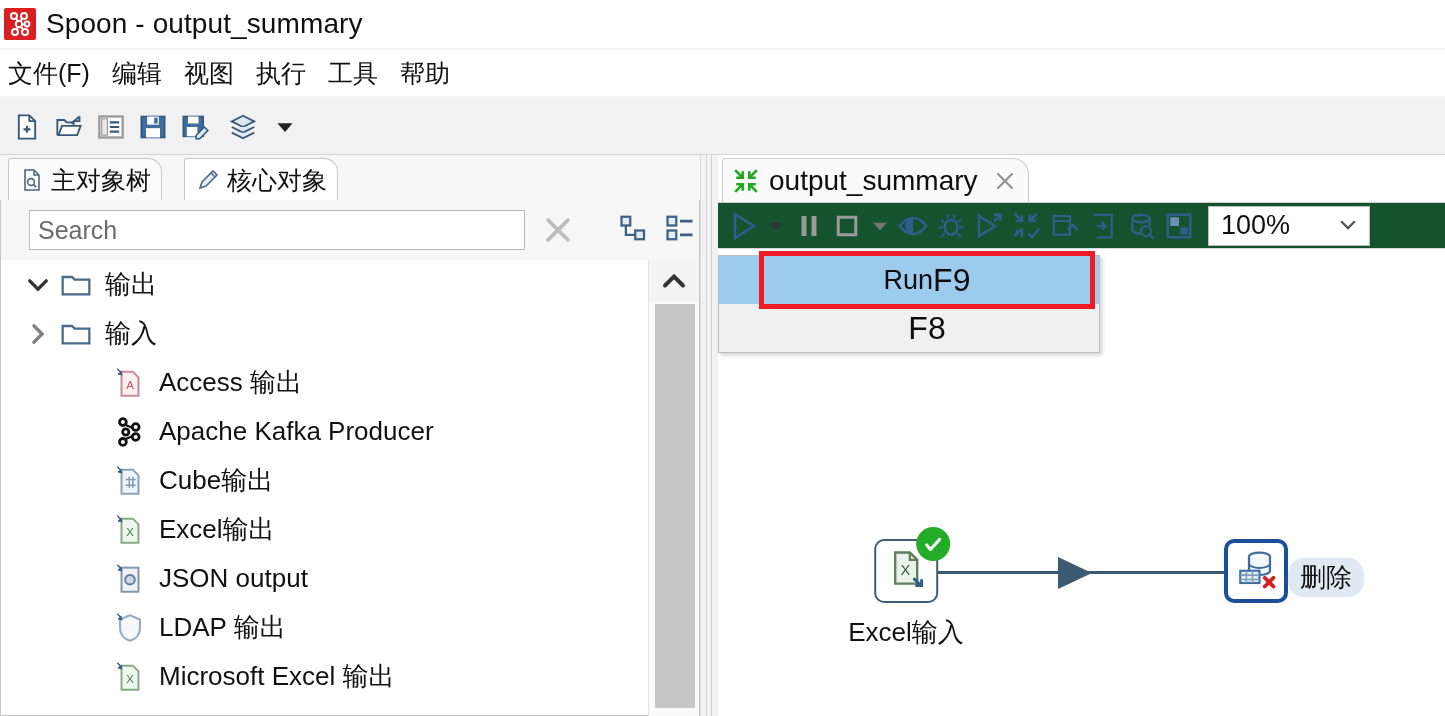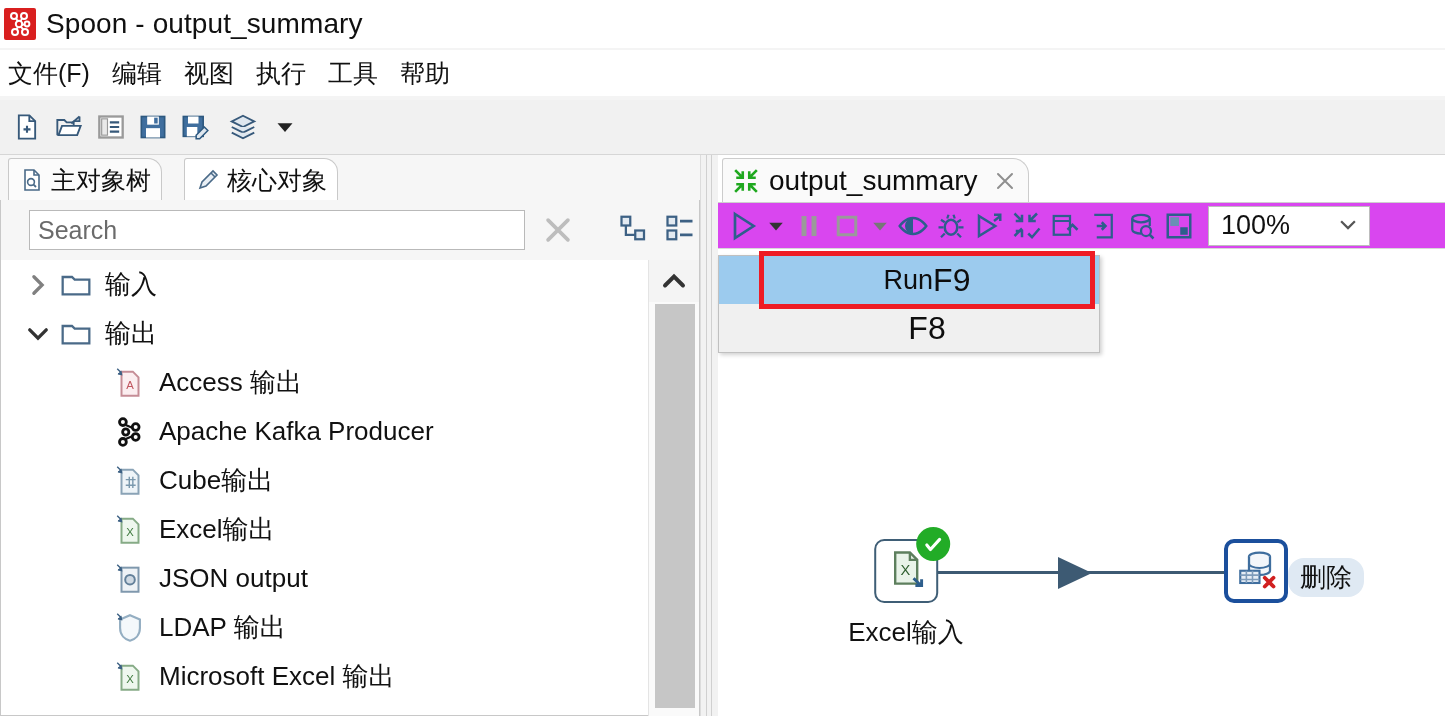--- a/index.html
+++ b/index.html
@@ -63,21 +63,21 @@
   .sash i.b{left:10px;}
 
   
   .rightpanel{position:absolute;left:718px;top:155px;width:727px;height:561px;background:#ffffff;}
   .rtabstrip{position:absolute;left:0;top:0;width:727px;height:48px;}
   .rtab{position:absolute;left:4px;top:3px;height:44px;display:flex;align-items:center;background:#fafafa;border:1px solid #cccccc;border-bottom:none;border-radius:3px 16px 0 0;padding:0 10px;box-sizing:border-box;}
   .rtab-title{font-size:28px;color:#0d0d0d;margin-left:10px;white-space:nowrap;}
   .rtab-close{margin-left:14px;width:26px;height:26px;display:flex;align-items:center;justify-content:center;}
   .rtab-line{position:absolute;left:0;bottom:0;width:727px;height:1px;background:#cfcfcf;}
 
-  .canvastoolbar{position:absolute;left:0;top:48px;width:727px;height:46px;background:#d946ef;border-bottom:1px solid #d8d8d8;display:flex;align-items:center;padding-left:6px;box-sizing:border-box;}
+  .canvastoolbar{position:absolute;left:0;top:48px;width:727px;height:46px;background:#14532d;border-bottom:1px solid #d8d8d8;display:flex;align-items:center;padding-left:6px;box-sizing:border-box;}
   .ctb{width:38px;height:40px;display:flex;align-items:center;justify-content:center;flex:none;}
   .ctb.narrow{width:28px;}
   .zoombox{margin-left:10px;width:162px;height:40px;background:#ffffff;border:1px solid #bdbdbd;display:flex;align-items:center;justify-content:space-between;box-sizing:border-box;padding:0 10px 0 12px;}
   .zoomval{font-size:27px;color:#111;}
 
   .canvas{position:absolute;left:0;top:94px;width:727px;height:467px;background:#ffffff;overflow:hidden;}
 
   
   .step{position:absolute;}
   .step-box{width:64px;height:64px;box-sizing:border-box;border:2px solid #3f5e76;border-radius:10px;background:#ffffff;position:relative;display:flex;align-items:center;justify-content:center;}
@@ -231,43 +231,43 @@
               </svg>
           </span>
         </div>
       </div>
 
       <div class="tree">
 
         <div class="tree-row">
           <span class="twisty">
             <svg width="22" height="22" viewBox="0 0 16 16">
-                <path d="M5 2l6 6-6 6" fill="none" stroke="#808080" stroke-width="2.4" stroke-linecap="round"></path>
+                <path d="M2 5l6 6 6-6" fill="none" stroke="#333" stroke-width="2.4" stroke-linecap="round"></path>
               </svg>
           </span>
           <span class="node-icon">
             <svg width="32" height="32" viewBox="0 0 24 24">
                 <path d="M2 6h7l2 2h11v11H2z" fill="#fff" stroke="#4a6a88" stroke-width="1.7"></path>
               </svg>
           </span>
-          <span class="node-label">输入</span>
+          <span class="node-label">输出</span>
         </div>
 
         <div class="tree-row">
           <span class="twisty">
             <svg width="22" height="22" viewBox="0 0 16 16">
-                <path d="M2 5l6 6 6-6" fill="none" stroke="#333" stroke-width="2.4" stroke-linecap="round"></path>
+                <path d="M5 2l6 6-6 6" fill="none" stroke="#808080" stroke-width="2.4" stroke-linecap="round"></path>
               </svg>
           </span>
           <span class="node-icon">
             <svg width="32" height="32" viewBox="0 0 24 24">
                 <path d="M2 6h7l2 2h11v11H2z" fill="#fff" stroke="#4a6a88" stroke-width="1.7"></path>
               </svg>
           </span>
-          <span class="node-label">输出</span>
+          <span class="node-label">输入</span>
         </div>
 
         <div class="tree-row child">
           <span class="node-icon">
             <svg width="34" height="34" viewBox="0 0 24 24">
                 <path d="M6 4h8l4 4v13H6z" fill="#fbeef0" stroke="#c58d96" stroke-width="1.4"></path>
                 <text x="12" y="16" font-size="8" fill="#c0555f" text-anchor="middle" font-family="sans-serif">A</text>
                 <path d="M3 2l3 3M5.5 3.5L6 6l-2.5-.5" fill="#3d6184" stroke="#3d6184" stroke-width="1"></path>
               </svg>
           </span>

